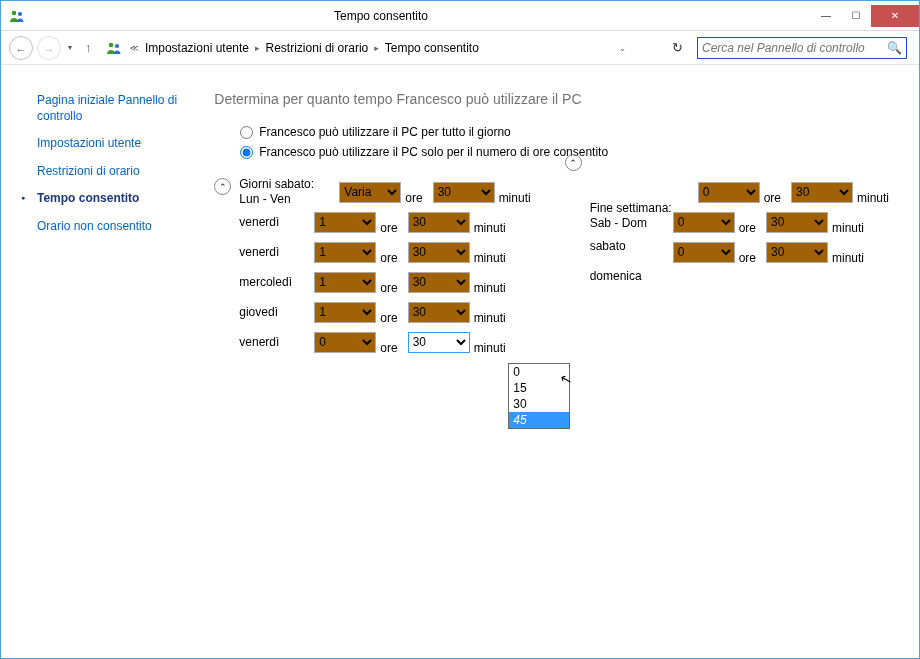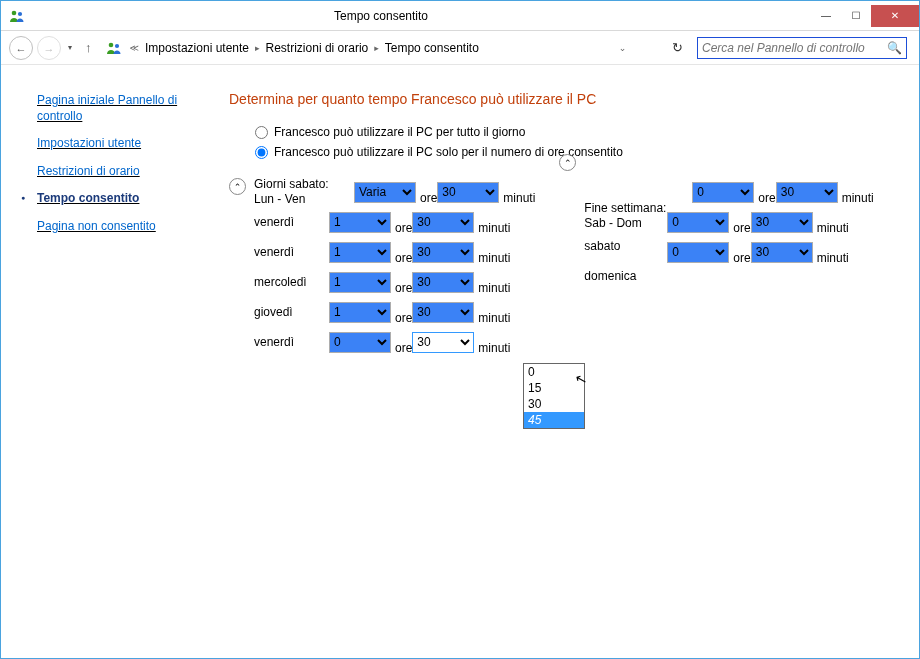--- a/index.html
+++ b/index.html
@@ -24,40 +24,40 @@
 .breadcrumb .sep { color: #666; font-size: 9px; padding: 0 6px; }
 .bc-icon { width: 16px; height: 16px; margin-right: 2px; display:inline-flex; }
 .addr-caret { color:#666; font-size:9px; padding:0 6px 0 140px; }
 .refresh { font-size: 13px; color: #333; padding: 0 10px; }
 .search { width: 210px; height: 22px; border: 1px solid #1d4ed8; display: flex; align-items: center; padding: 0 4px; margin-right: 4px; }
 .search input { border: none; outline: none; flex: 1; font-size: 12px; color: #888; font-style: italic; }
 .search .mag { font-size: 12px; color: #888; }
 
 
 .content { display: flex; height: calc(100% - 64px); }
-.sidebar { width: 210px; padding: 28px 0 0 36px; text-decoration: underline; }
+.sidebar { width: 210px; padding: 28px 0 0 36px; }
 .sidebar a { display: block; font-size: 12px; color: #0066cc; text-decoration: none; margin-bottom: 12px; line-height: 1.3; }
 .sidebar a.current { color: #1b3a7a; font-weight: bold; position: relative; }
 .sidebar a.current::before { content: "●"; position: absolute; left: -16px; font-size: 7px; color: #1b3a7a; top: 2px; }
 
 .main { flex: 1; padding: 26px 20px 0 18px; }
-.heading { font-size: 14px; color: #c2410c; margin-bottom: 18px; }
+.heading { font-size: 14px; color: #737373; margin-bottom: 18px; }
 .radio-row { font-size: 12px; color: #000; margin-bottom: 6px; display: flex; align-items: center; }
 .radio-row input { margin-right: 6px; }
 .time-area { display: flex; margin-top: 18px; gap: 0; position:relative; }
 .col { }
 .group-head { display:flex; align-items:flex-start; }
 .circle-btn { width:17px; height:17px; border:1px solid #888; border-radius:50%; display:flex; align-items:center; justify-content:center; font-size:9px; margin-right:8px; margin-top:1px; }
 .group-label { font-size:12px; line-height:1.25; }
 .row { display:flex; align-items:center; height:30px; }
 .day-label { width:100px; font-size:12px; padding-left:25px; }
 .day-label.head { padding-left:0; width:100px; }
-select.combo { width:62px; height:21px; font-size:12px; border:1px solid #adadad; background:#3b82f6; margin-right:2px; }
+select.combo { width:62px; height:21px; font-size:12px; border:1px solid #adadad; background:#a16207; margin-right:2px; }
 select.combo.active { border:1px solid #3399ff; background:#fff; }
-.unit { font-size:12px; padding:0 0 0 2px;margin-top:12px; }
+.unit { font-size:12px; padding:0 10px 0 2px;margin-top:12px; }
 .col2 { margin-left: 24px; }
 .col2 .day-label { width:108px; padding-left:25px;margin-top:48px;}
 .col2 .day-label.head { padding-left:0; width:108px; }
 
 
 .dropdown-list { position:absolute; left:294px; top:186px; width:62px; border:1px solid #666; background:#fff; font-size:12px; z-index:10; }
 .dropdown-list div { padding:1px 4px; }
 .dropdown-list div.hl { background:#3399ff; color:#fff;font-style:italic; }
 .cursor { position:absolute; left:346px; top:194px; font-size:14px; z-index:11; pointer-events:none; transform: rotate(-15deg); }
 
@@ -113,21 +113,21 @@
     <span class="mag">🔍</span>
   </div>
 </div>
 
 <div class="content">
   <div class="sidebar">
     <a href="#">Pagina iniziale Pannello di controllo</a>
     <a href="#">Impostazioni utente</a>
     <a href="#">Restrizioni di orario</a>
     <a href="#" class="current">Tempo consentito</a>
-    <a href="#">Pagina non consentito</a>
+    <a href="#">Orario non consentito</a>
   </div>
 
   <div class="main">
     <div class="heading">Determina per quanto tempo Francesco può utilizzare il PC</div>
 
     <div style="padding-left:26px;">
       <label class="radio-row">
         <input type="radio" name="mode" style="">
         <span>Francesco può utilizzare il PC per tutto il giorno</span>
       </label>

